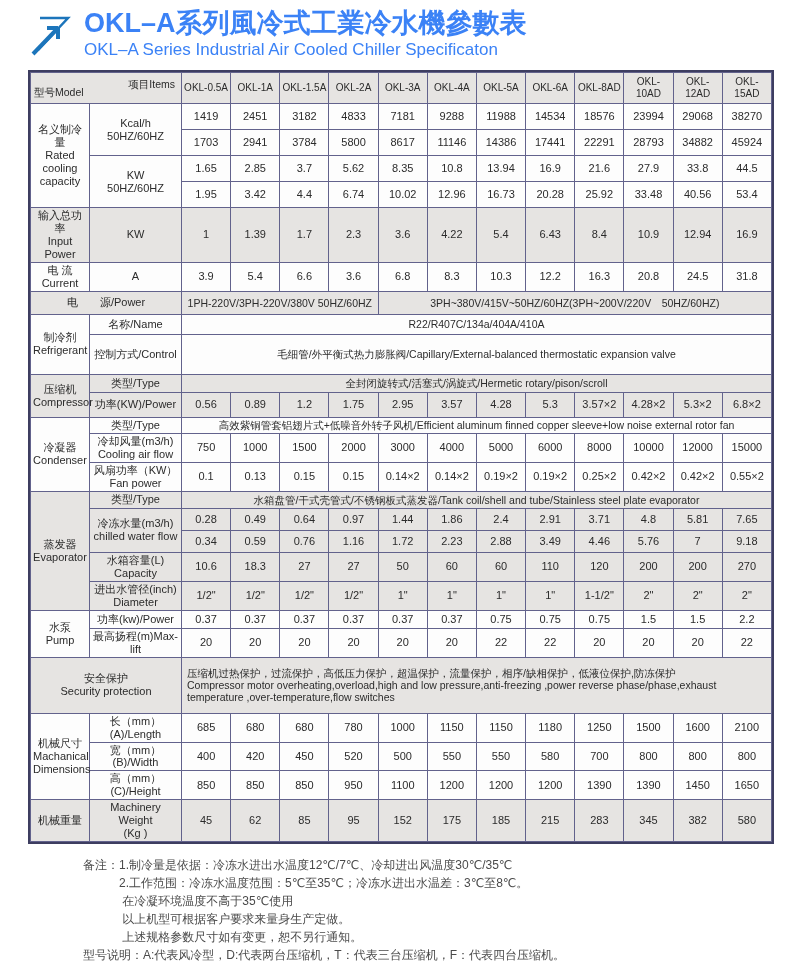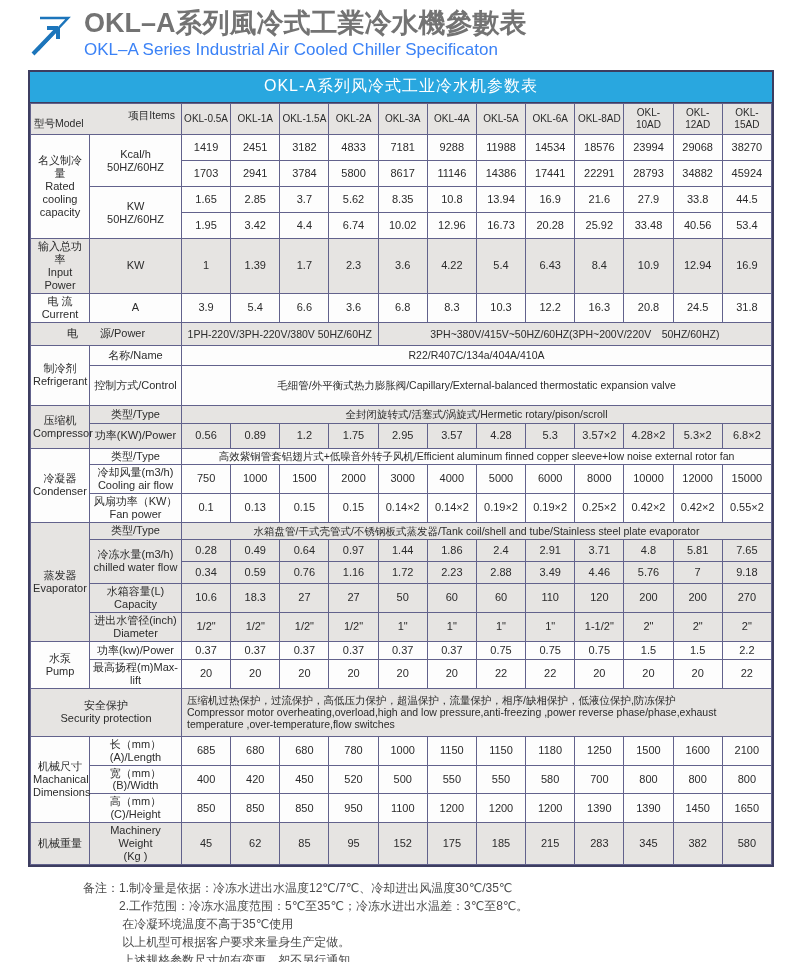--- a/index.html
+++ b/index.html
@@ -1,21 +1,21 @@
 <!DOCTYPE html>
 <html><head>
 <meta charset="utf-8">
 <style>
   html,body{margin:0;padding:0;background:#fff;}
   body{width:789px;height:962px;overflow:hidden;
        font-family:"Liberation Sans","DejaVu Sans",sans-serif;color:#2e2e2e;}
   .titleblock{display:flex;align-items:flex-start;margin:8px 0 0 28px;}
   .arrow{width:46px;height:50px;flex:0 0 auto;margin-top:4px;}
   .titles{margin-left:10px;}
-  .t-zh{font-size:27px;font-weight:bold;color:#737373;margin:0;line-height:1.15;}
+  .t-zh{font-size:27px;font-weight:bold;color:#3b82f6;margin:0;line-height:1.15;}
   .t-en{font-size:17px;color:#3b82f6;margin-top:1px;}
   .tablewrap{width:742px;margin:8px 0 0 28px;border:2px solid #3d3d60;}
   .tabletitle{background:#29a7df;color:#fff;text-align:center;font-size:16px;
               padding:4px 0 5px 0;border-bottom:1px solid #3d3d60;letter-spacing:1px;}
   table{border-collapse:collapse;table-layout:fixed;width:100%;}
   td{border:1px solid #62628c;background:#fdfdfd;text-align:center;vertical-align:middle;
      font-size:11px;line-height:1.18;padding:1px 2px;white-space:pre-line;color:#2b2b2b;}
   tr.shade td{background:#e6e4e2;}
   td.l1{font-size:11px;}
   td.l2{font-size:11px;}
@@ -41,21 +41,20 @@
     <path d="M5 42 L30 16" fill="none" stroke="#1c75bb" stroke-width="4"></path>
     <path d="M30 16 L19 16 M30 16 L30 27" fill="none" stroke="#1c75bb" stroke-width="4"></path>
   </svg>
   <div class="titles">
     <h1 class="t-zh">OKL–A系列風冷式工業冷水機參數表</h1>
     <div class="t-en">OKL–A Series Industrial Air Cooled Chiller Specificaton</div>
   </div>
 </div>
 
 <div class="tablewrap">
-  <div class="tabletitle">OKL-A系列风冷式工业冷水机参数表</div>
   <table>
     <colgroup>
       <col style="width:59px">
         <col style="width:92px">
         <col span="12">
     </colgroup>
     <tbody id="tbody">
         <tr class="shade" style="height: 31px;">
           <td colspan="2" class="corner"><div class="corner-in"><span class="cm">型号Model</span><span class="ci">项目Items</span></div></td>
           <td class="model">OKL-0.5A</td>
@@ -336,21 +335,21 @@
           <td class="d">20</td>
           <td class="d">20</td>
           <td class="d">20</td>
           <td class="d">22</td>
           <td class="d">22</td>
           <td class="d">20</td>
           <td class="d">20</td>
           <td class="d">20</td>
           <td class="d">22</td>
         </tr>
-        <tr class="shade" style="height: 48px; padding-left: 35px;">
+        <tr class="shade" style="height: 56px; padding-left: 35px;">
           <td colspan="2" class="l1">安全保护
 Security protection</td>
           <td colspan="12" class="v left">压缩机过热保护，过流保护，高低压力保护，超温保护，流量保护，相序/缺相保护，低液位保护,防冻保护
 Compressor motor overheating,overload,high and low pressure,anti-freezing ,power reverse phase/phase,exhaust temperature ,over-temperature,flow switches</td>
         </tr>
         <tr style="height: 21px;">
           <td rowspan="3" class="l1">机械尺寸
 Machanical
 Dimensions</td>
           <td class="l2">长（mm）(A)/Length</td>

